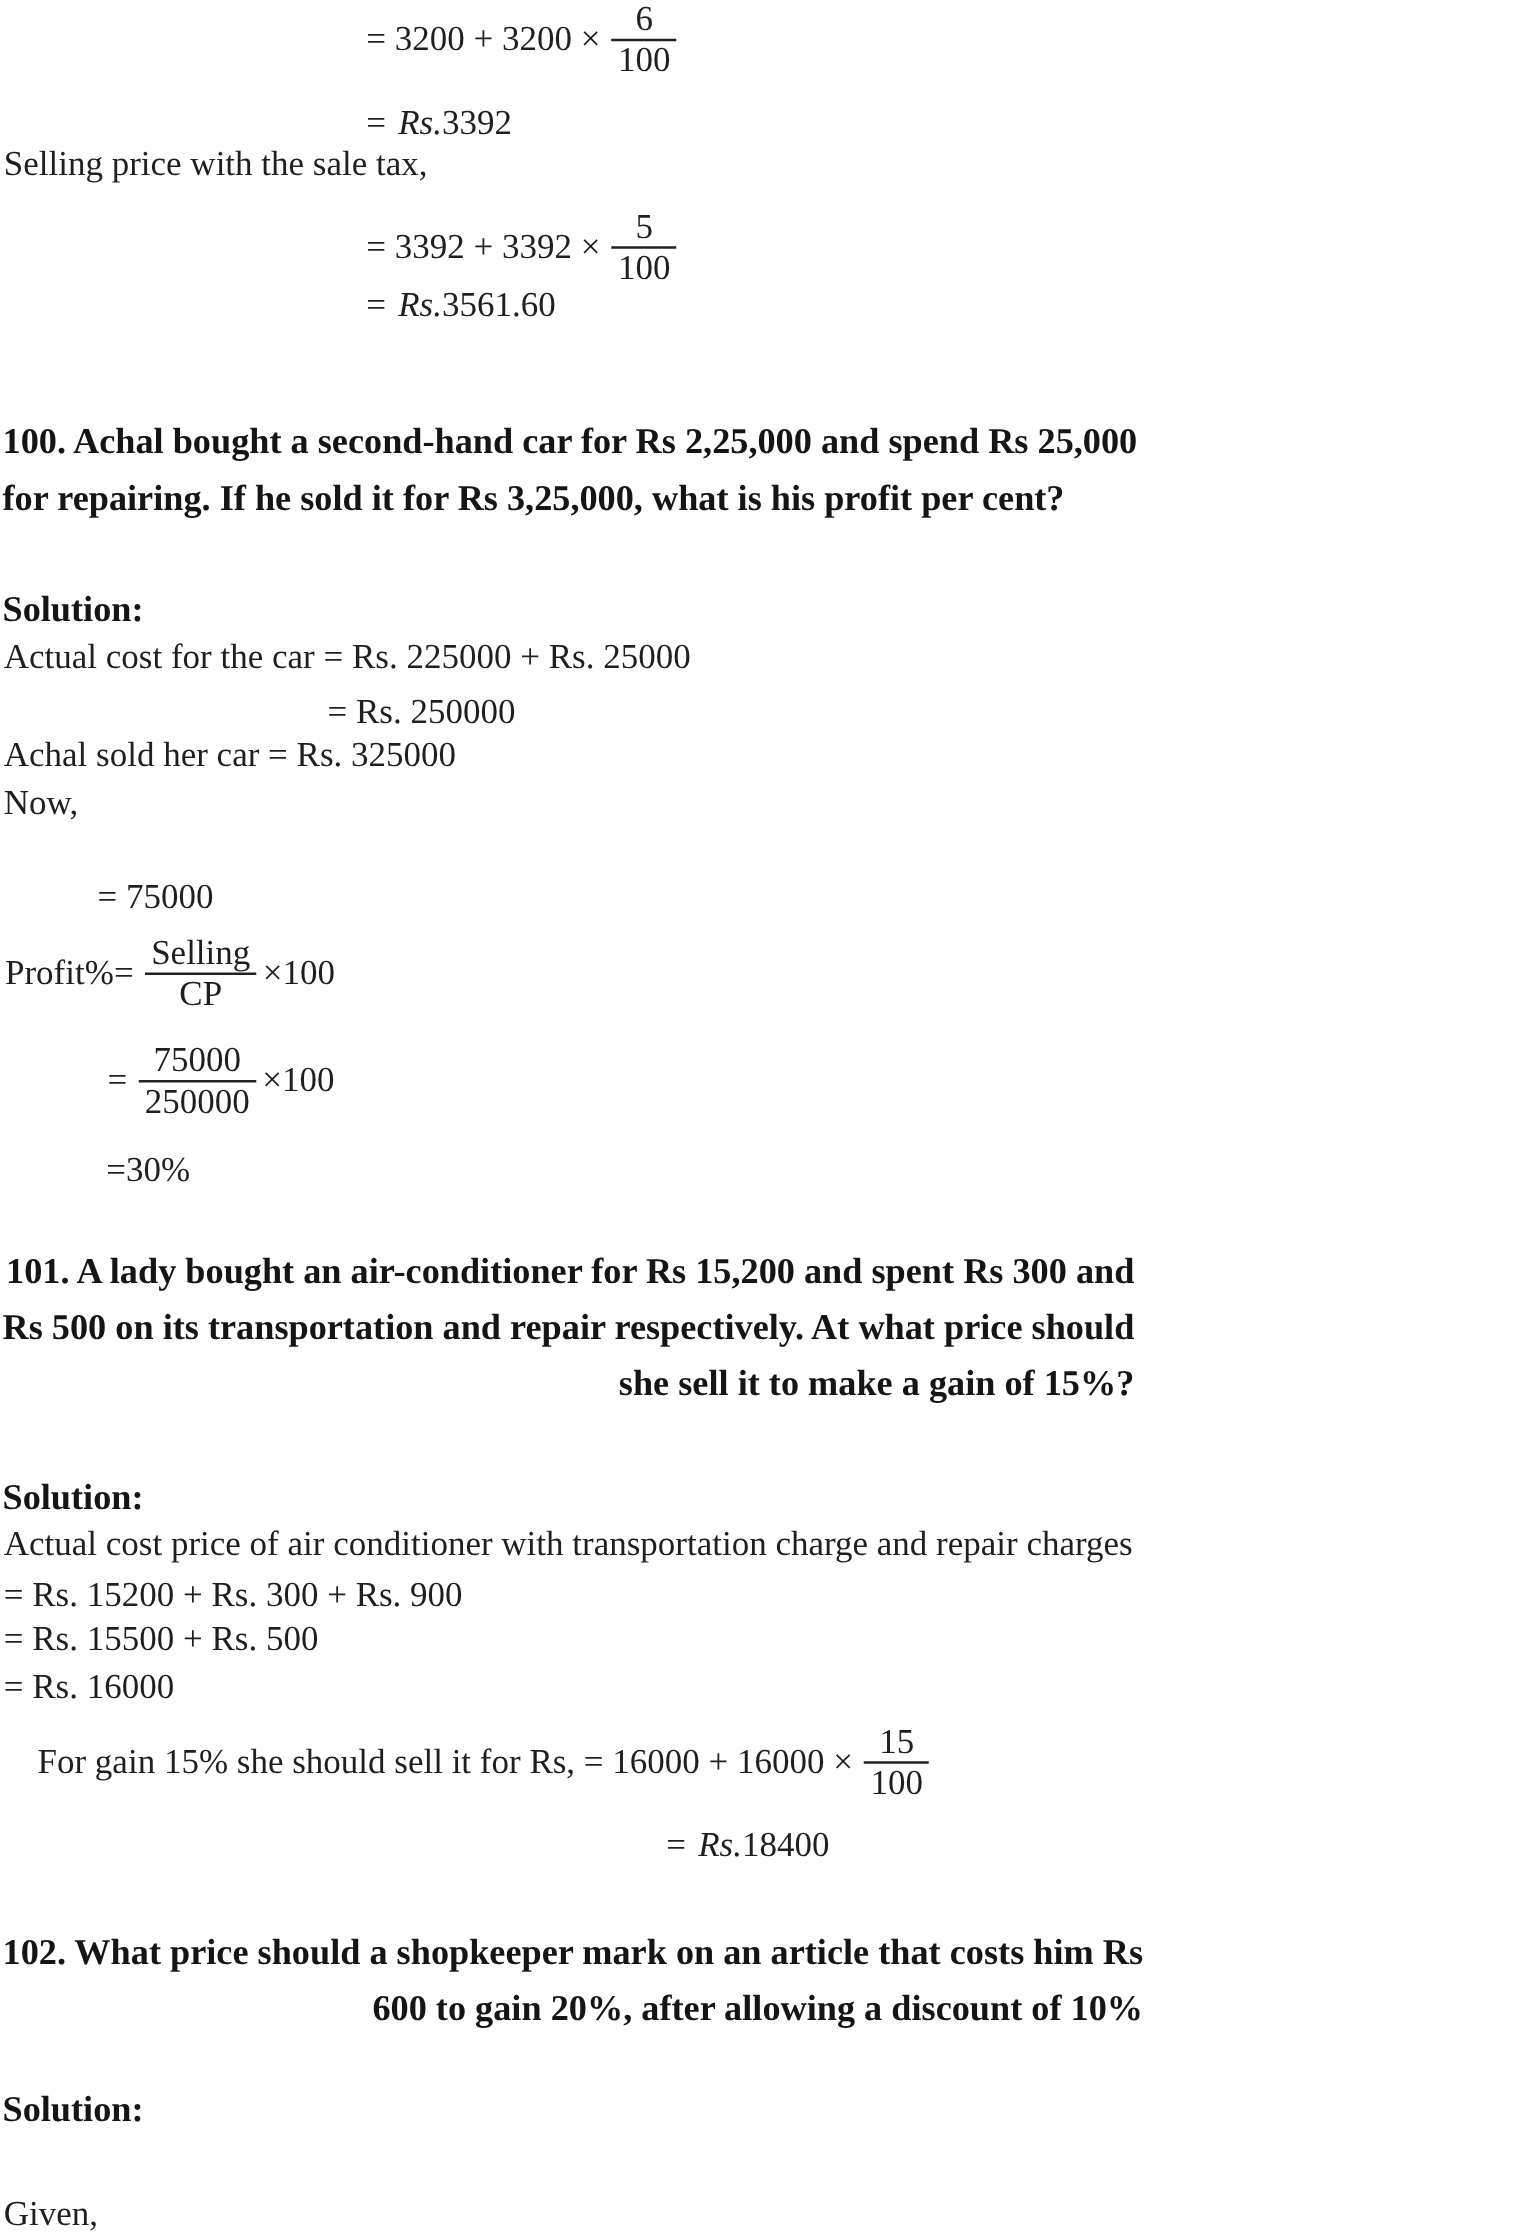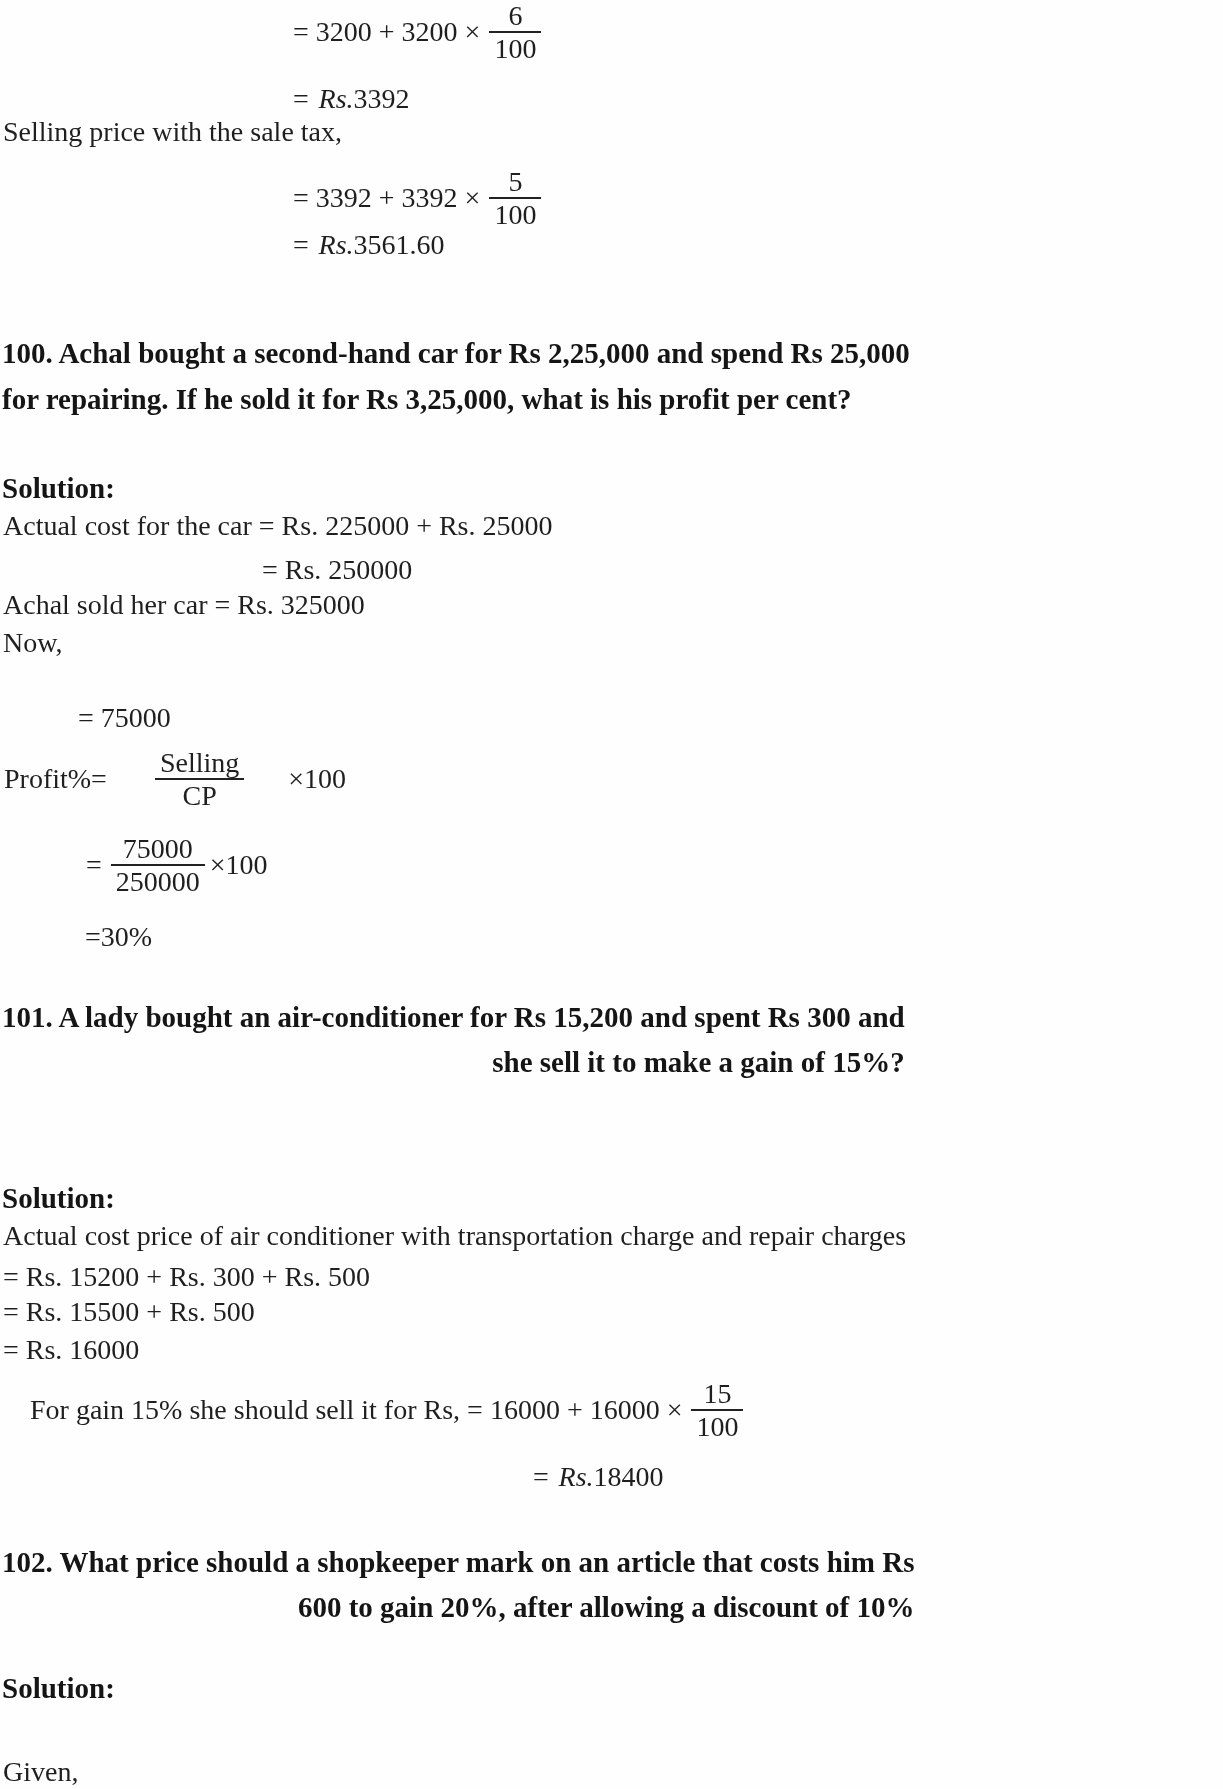--- a/index.html
+++ b/index.html
@@ -111,21 +111,21 @@
   </div>
 
   <div class="abs sol" style="left:2px; top:472px;">Solution:</div>
 
   <div class="abs btext" style="left:3px; top:511px;">Actual cost for the car = Rs. 225000 + Rs. 25000</div>
   <div class="abs btext" style="left:262px; top:555px;">= Rs. 250000</div>
   <div class="abs btext" style="left:3px; top:590px;">Achal sold her car = Rs. 325000</div>
   <div class="abs btext" style="left:3px; top:628px;">Now,</div>
   <div class="abs btext" style="left:78px; top:703px;">= 75000</div>
 
-  <div class="abs mrow" style="left:4px; top:747px;gap:39px;">
+  <div class="abs mrow" style="left:4px; top:747px;">
     <span class="mtext">Profit%=</span>
     <span class="frac">
       <span class="num">Selling</span>
       <span class="bar"></span>
       <span class="den">CP</span>
     </span>
     <span class="mtext suffix">×100</span>
   </div>
 
   <div class="abs mrow" style="left:86px; top:833px;">
@@ -135,27 +135,28 @@
       <span class="bar"></span>
       <span class="den">250000</span>
     </span>
     <span class="mtext suffix">×100</span>
   </div>
 
   <div class="abs btext" style="left:85px; top:922px;">=30%</div>
 
   <div class="abs heading tight" style="left:2px; top:995px;">
     <div>101. A lady bought an air-conditioner for Rs 15,200 and spent Rs 300 and</div>
+    <div>Rs 500 on its transportation and repair respectively. At what price should</div>
     <div>she sell it to make a gain of 15%?</div>
   </div>
 
   <div class="abs sol" style="left:2px; top:1182px;">Solution:</div>
 
   <div class="abs btext" style="left:3px; top:1221px;">Actual cost price of air conditioner with transportation charge and repair charges</div>
-  <div class="abs btext" style="left:3px; top:1262px;">= Rs. 15200 + Rs. 300 + Rs. 500</div>
+  <div class="abs btext" style="left:3px; top:1262px;">= Rs. 15200 + Rs. 300 + Rs. 900</div>
   <div class="abs btext" style="left:3px; top:1297px;">= Rs. 15500 + Rs. 500</div>
   <div class="abs btext" style="left:3px; top:1335px;text-align:right;">= Rs. 16000</div>
 
   <div class="abs mrow" style="left:30px; top:1378px;">
     <span class="mtext">For gain 15% she should sell it for Rs, = 16000 + 16000 ×</span>
     <span class="frac">
       <span class="num">15</span>
       <span class="bar"></span>
       <span class="den">100</span>
     </span>

